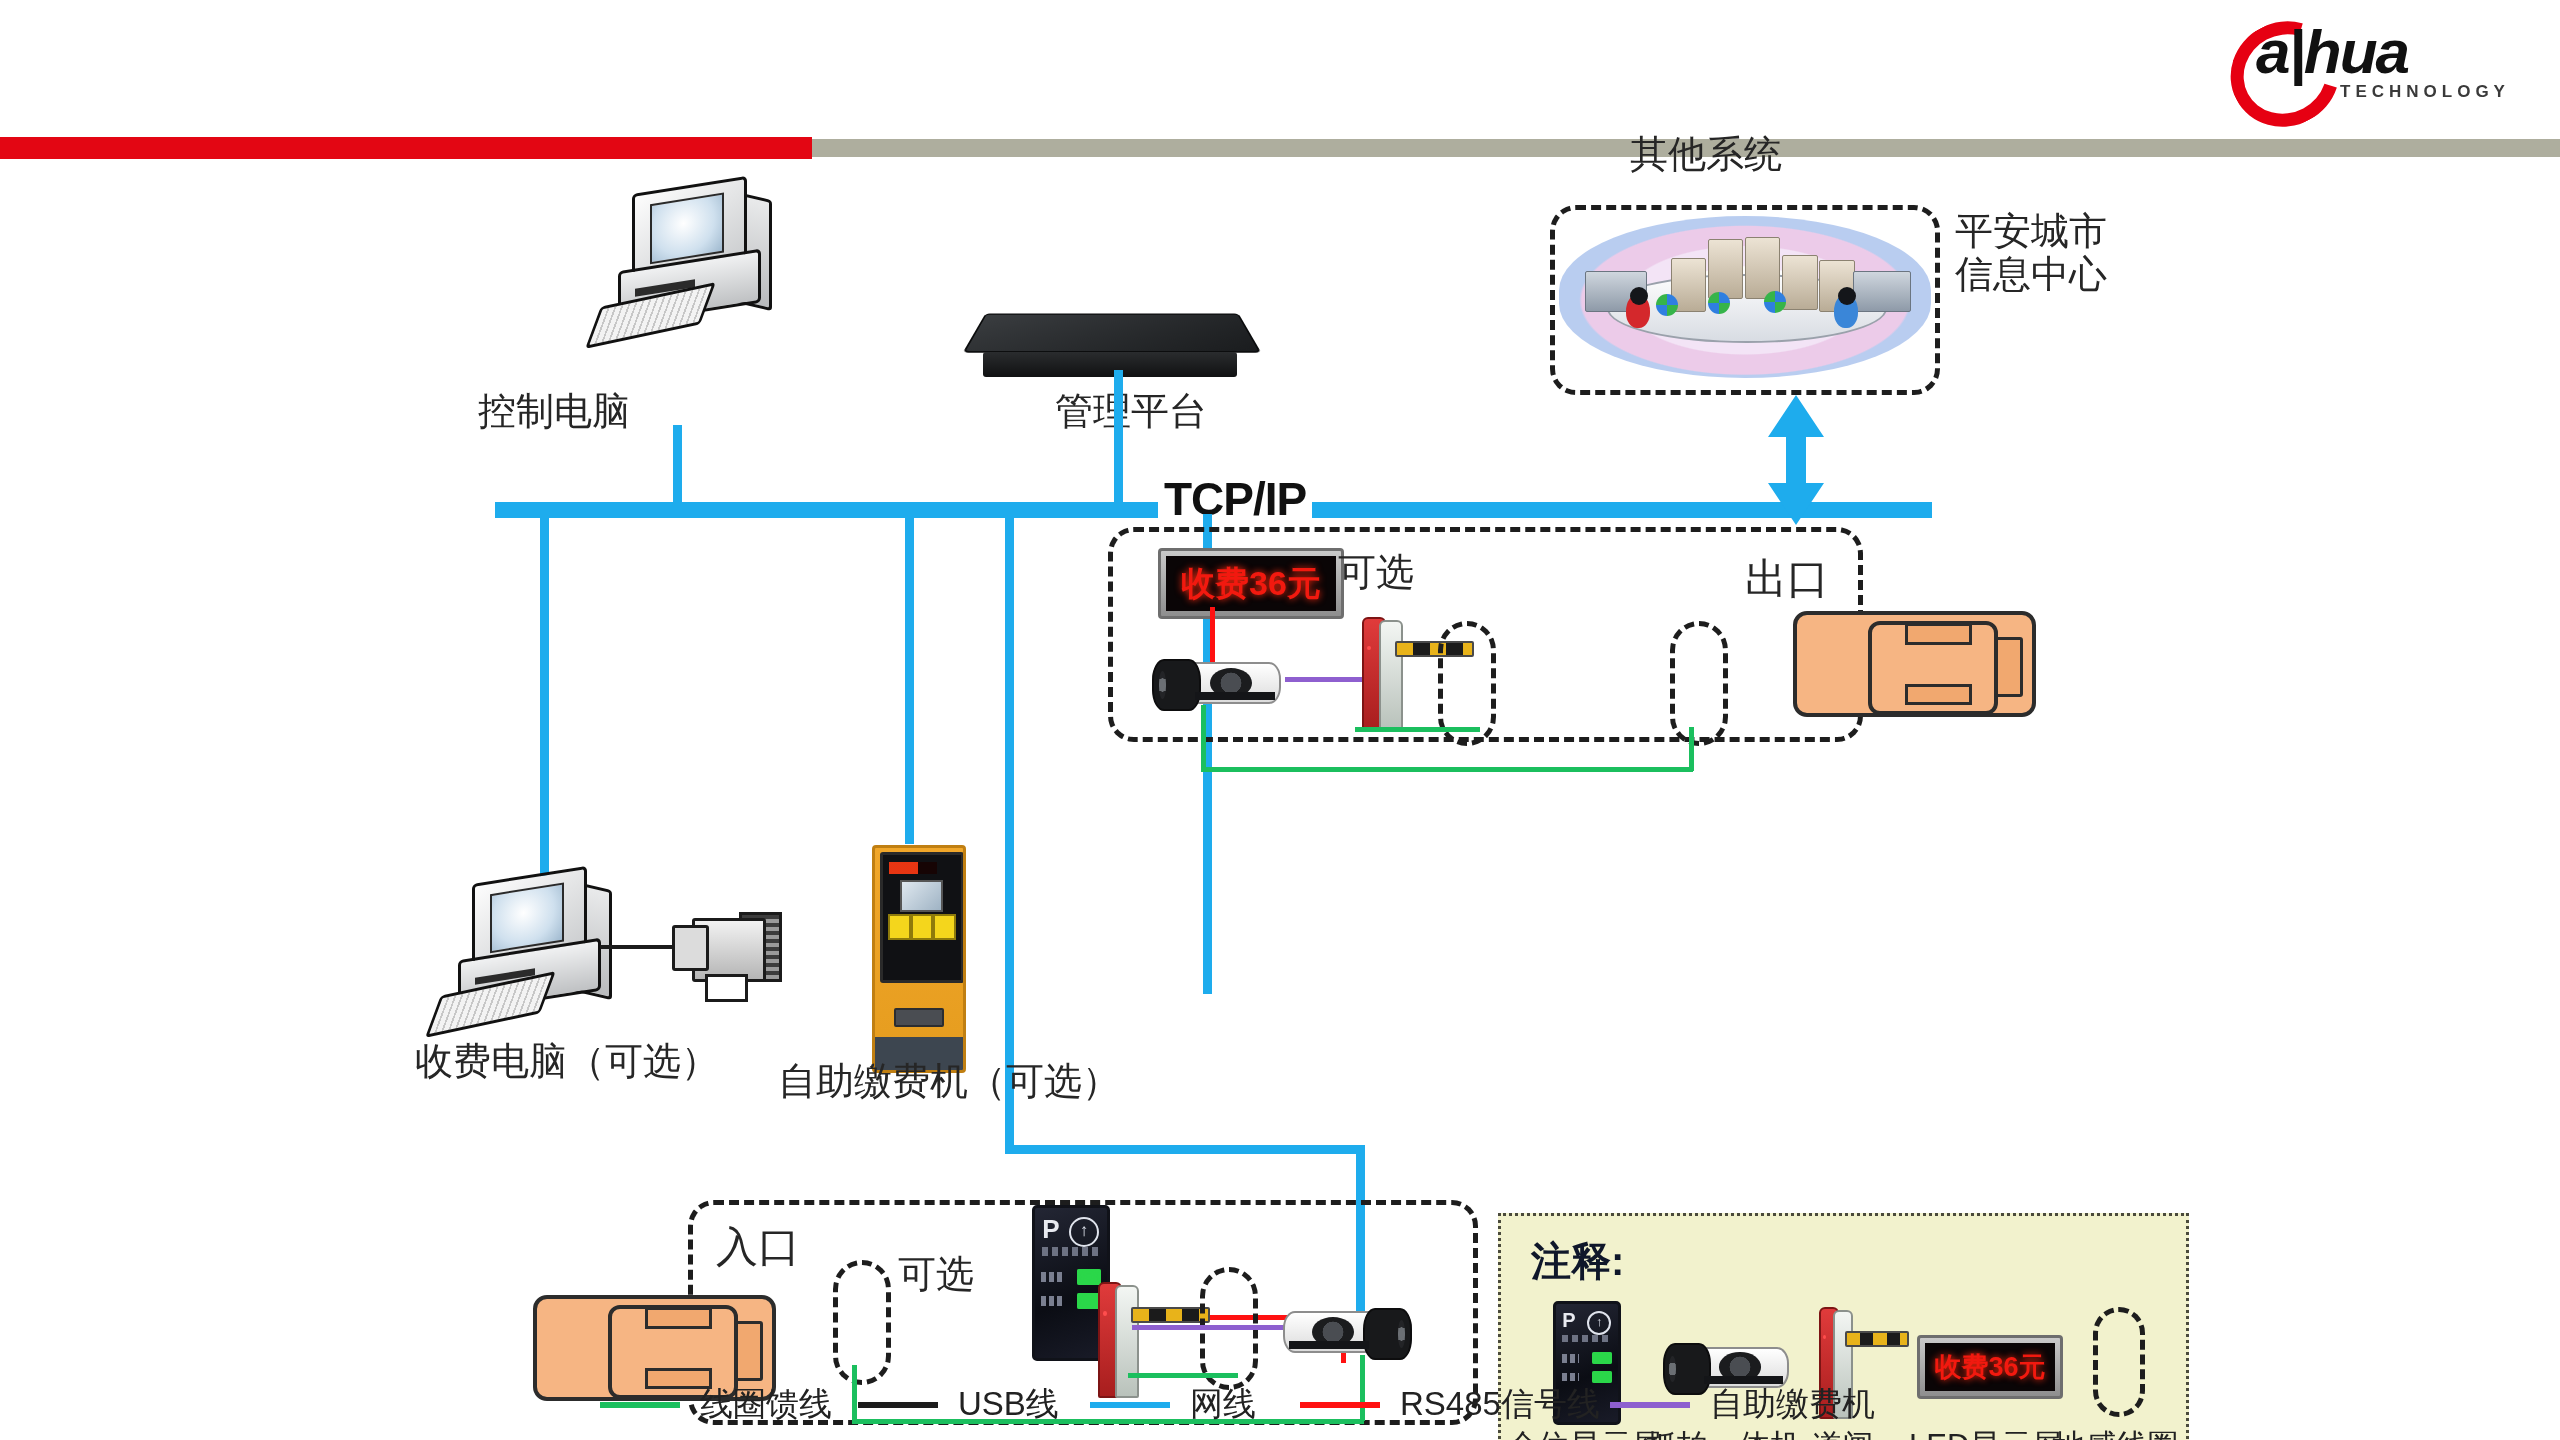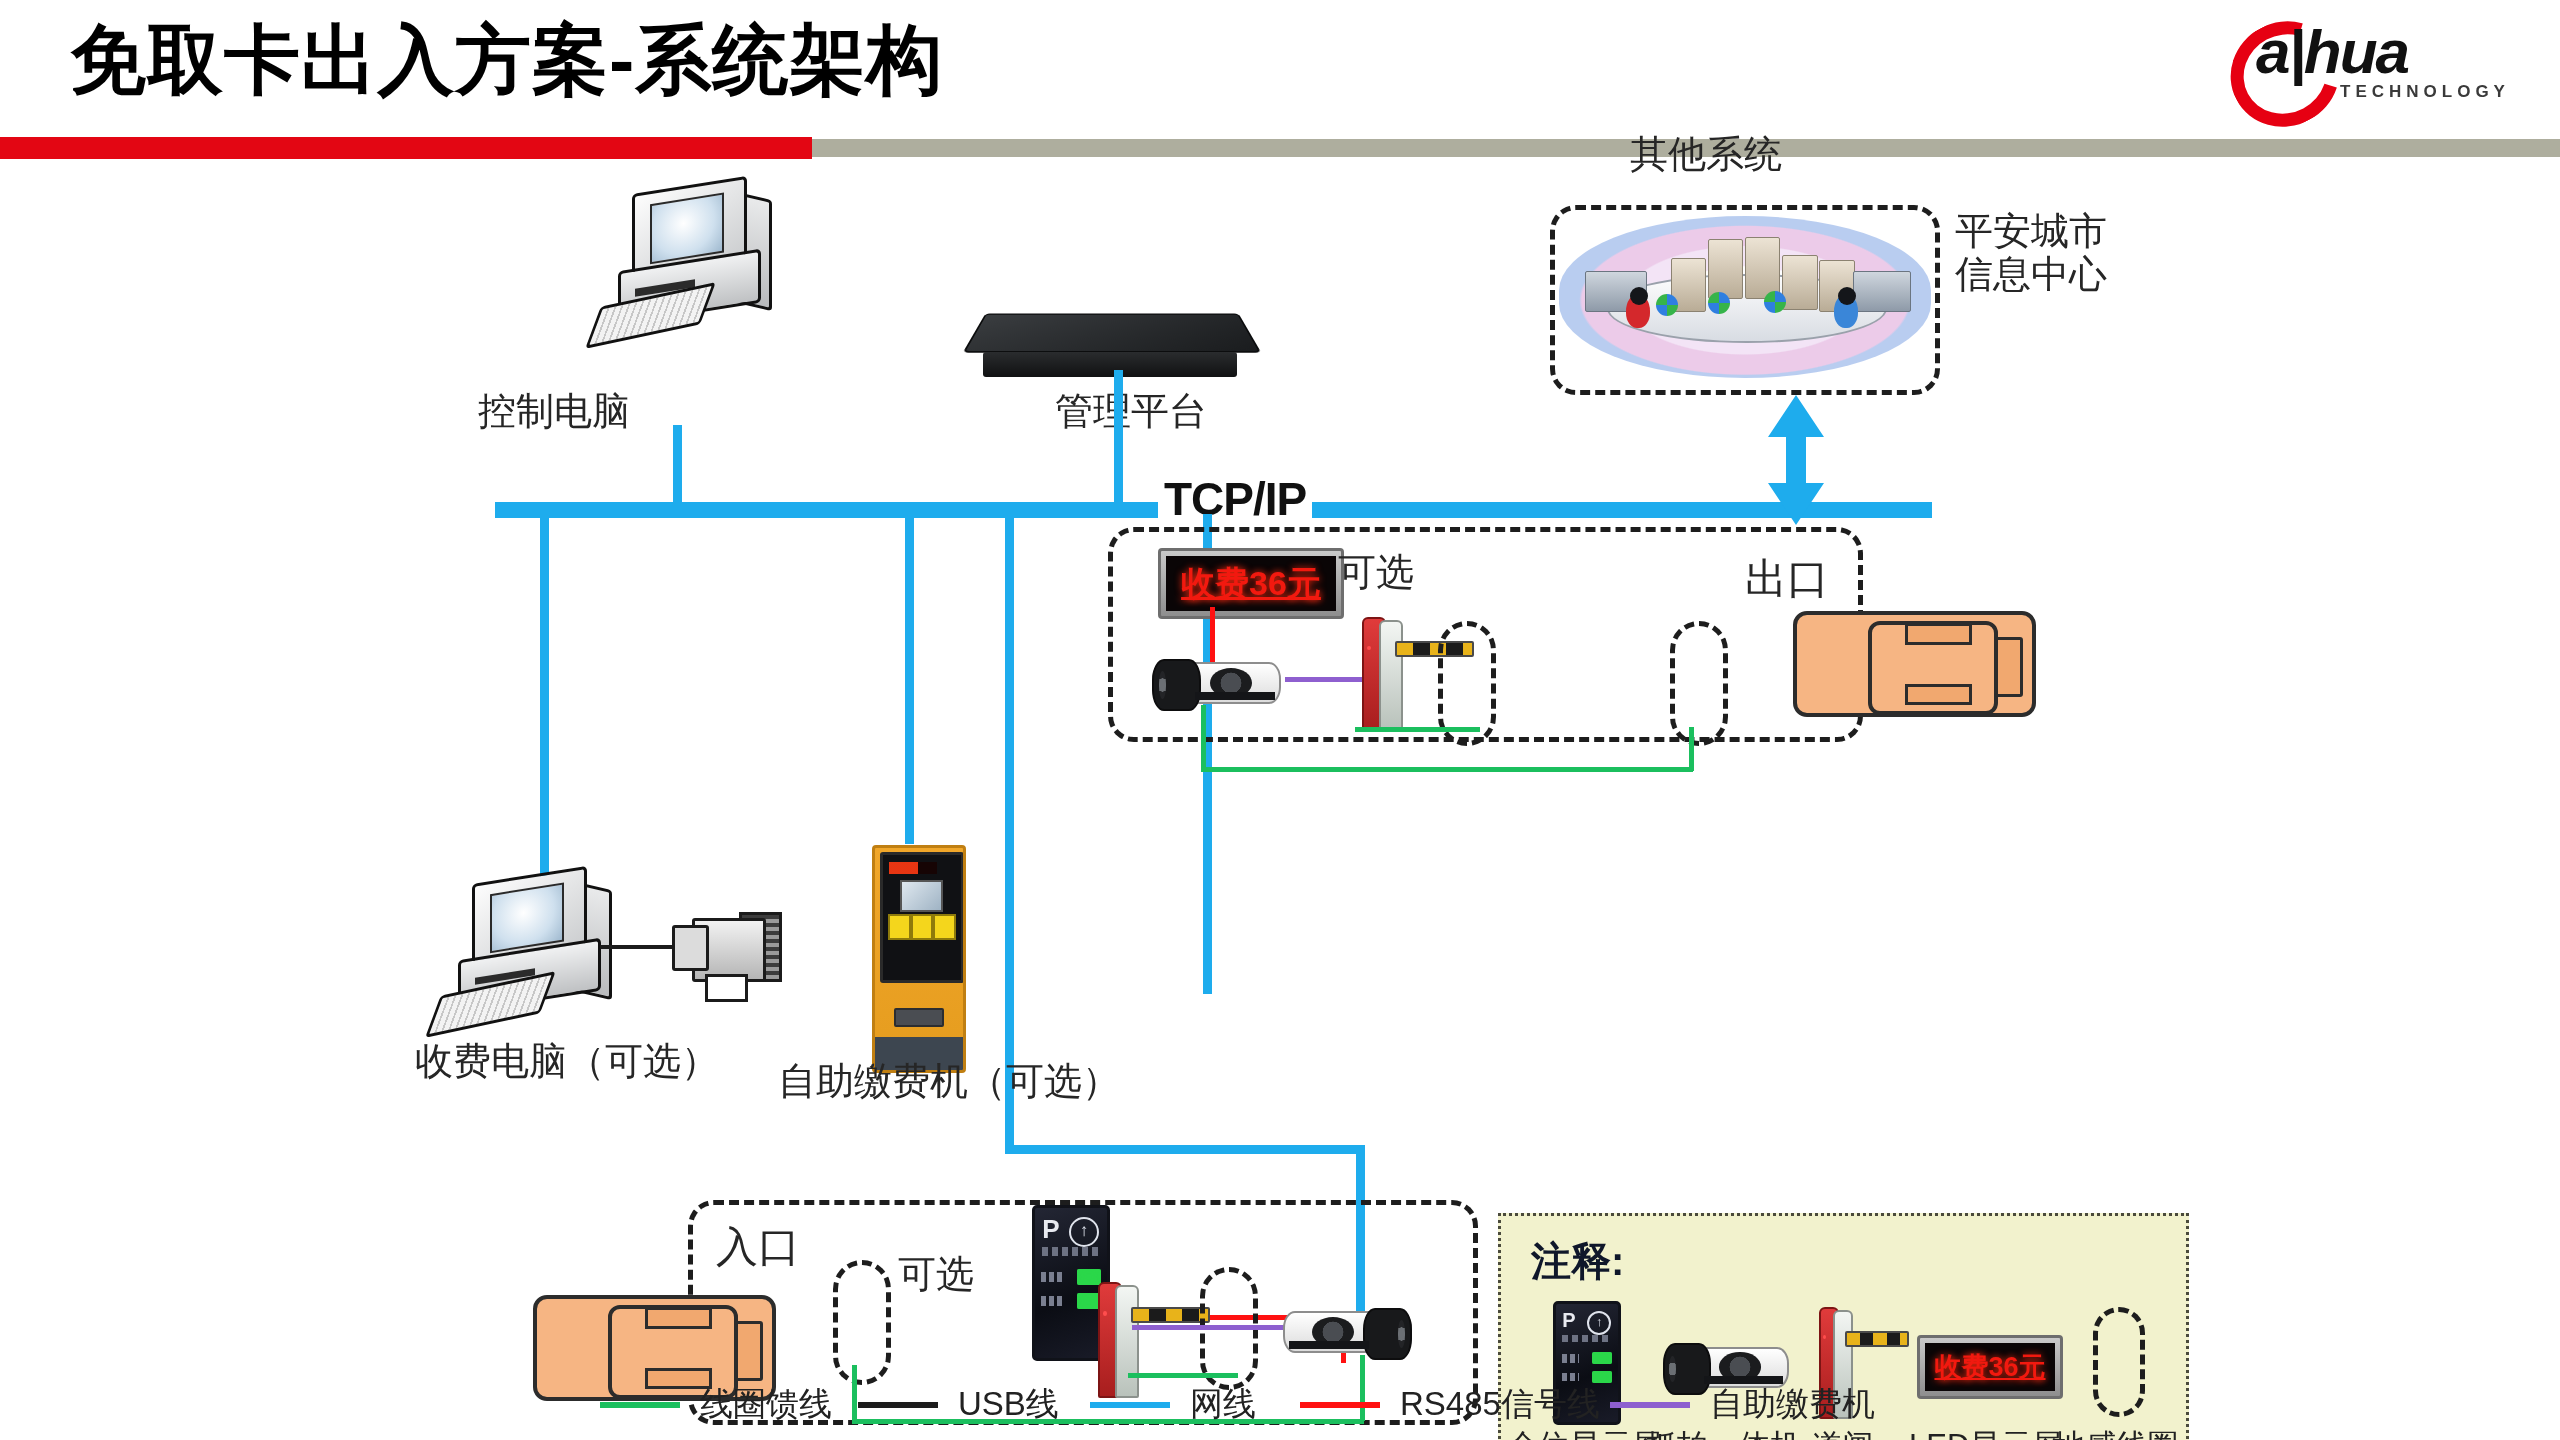--- a/index.html
+++ b/index.html
@@ -134,21 +134,21 @@
              background:repeating-linear-gradient(90deg,#e8b31a 0 22%,#1b1b1b 22% 44%);
              border:2px solid #4a4a4a;border-radius:2px;}
   .gate .led{position:absolute;left:10%;top:26%;width:8%;height:4%;background:#ff4d4d;border-radius:50%;}
 
   
   .leddisp{position:absolute;background:linear-gradient(180deg,#c9c9c9,#8e8e8e);
            border:3px solid #6e6e6e;border-radius:4px;padding:5px;}
   .leddisp .face{width:100%;height:100%;background:#0a0506;display:flex;align-items:center;
                  justify-content:center;}
   .leddisp .face span{color:#f2190f;font-weight:bold;text-shadow:0 0 7px #ff2a10;
-                      white-space:nowrap;text-decoration:underline;}
+                      white-space:nowrap;}
 
   
   .pboard{position:absolute;background:linear-gradient(160deg,#232634,#0b0d14 60%,#191b28);
           border:3px solid #101219;border-radius:5px;overflow:hidden;}
   .pboard .p{position:absolute;left:10%;top:4%;font-size:26px;color:#e8eaf0;font-weight:bold;}
   .pboard .arrow{position:absolute;right:11%;top:6%;width:26px;height:26px;border-radius:50%;
                  border:2px solid #dfe3ec;color:#dfe3ec;font-size:17px;text-align:center;
                  line-height:23px;}
   .pboard .cn{position:absolute;left:10%;top:26%;width:80%;height:6%;
               background:repeating-linear-gradient(90deg,#6d7283 0 6px,transparent 6px 10px);}
@@ -197,21 +197,20 @@
   
   #legend{position:absolute;left:600px;top:1382px;width:1400px;height:50px;}
   .lg-item{position:absolute;display:flex;align-items:center;gap:20px;}
   .lg-item .ln{display:block;width:80px;height:6px;}
   .lg-item .tx{font-size:33px;color:#222;white-space:nowrap;}
 </style>
 </head>
 <body>
 
 <div id="header">
-  <div id="page-title">免取卡出入方案-系统架构</div>
 
   <div id="brand-logo">
     <div id="brand-ring"></div>
     <div id="brand-wordmark">a|hua</div>
     <div id="brand-tech">TECHNOLOGY</div>
   </div>
 
   <div id="bar-red"></div>
   <div id="bar-gray"></div>
 </div>

